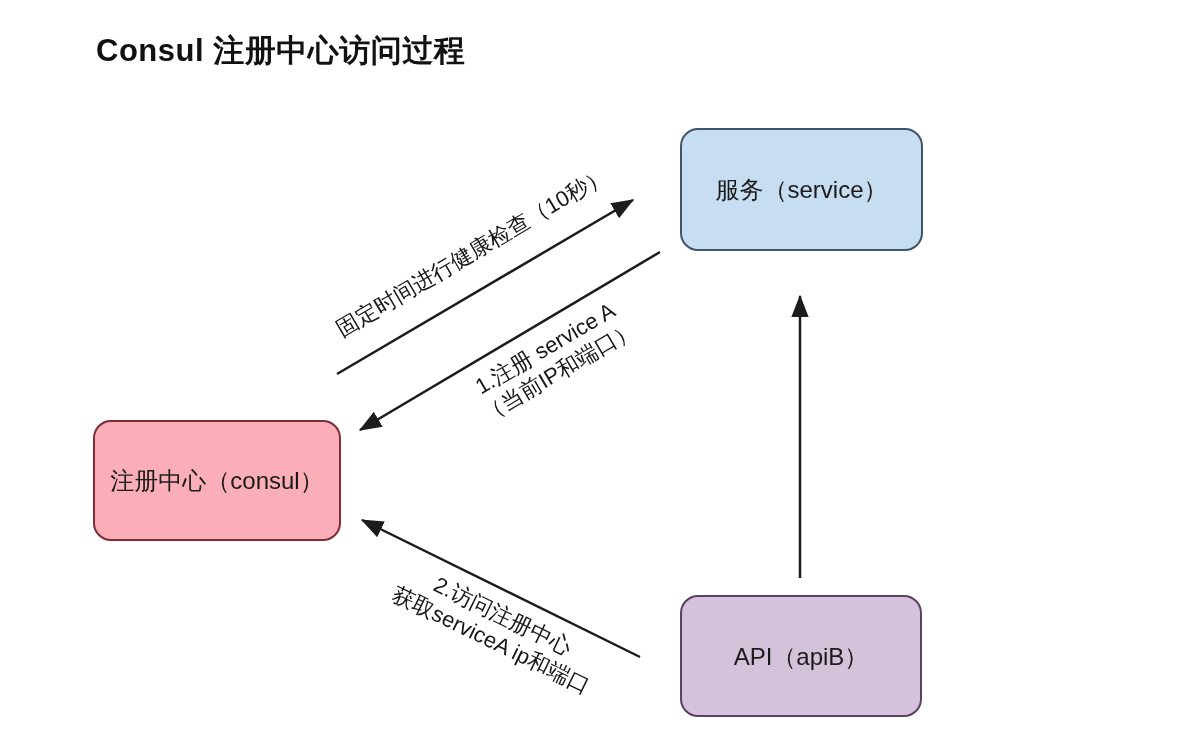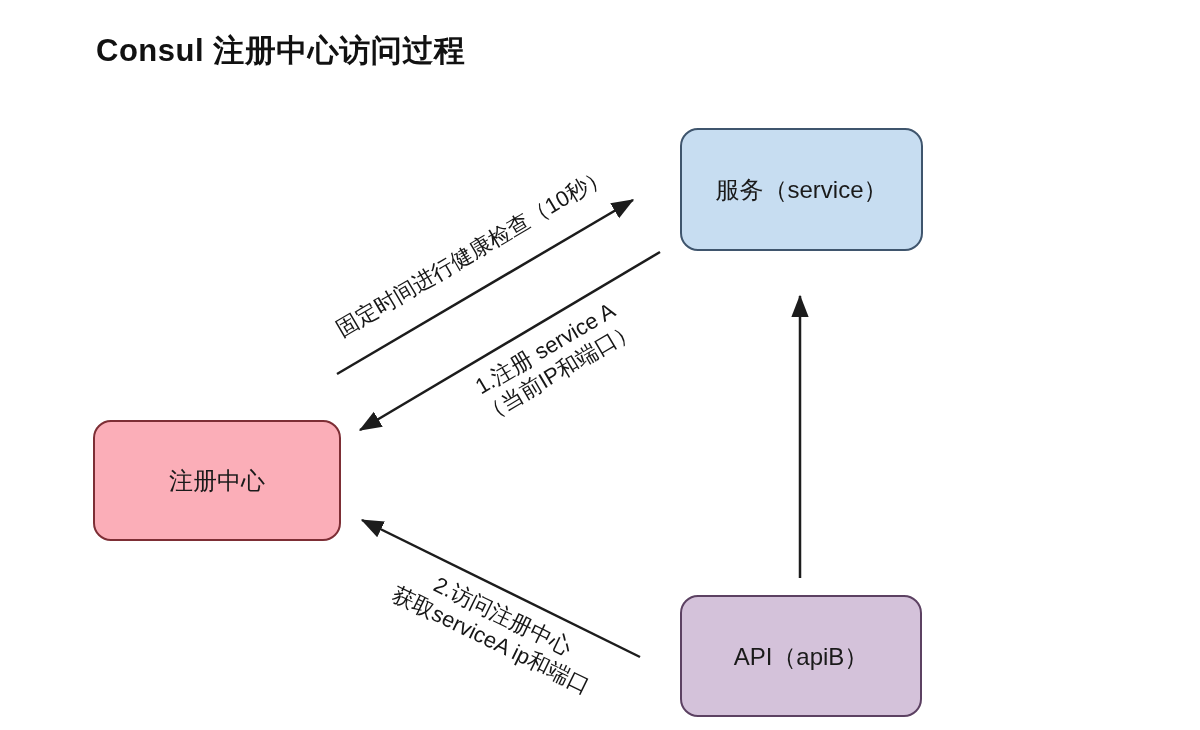--- a/index.html
+++ b/index.html
@@ -87,20 +87,21 @@
     <line x1="800" y1="578" x2="800" y2="296" marker-end="url(#ah)"></line>
   </svg>
 
   <div class="node node-service" style="background-color: rgb(199, 221, 241); border-color: rgb(63, 85, 109);">
     <span>服务</span>
     <span>（service）</span>
   </div>
 
   <div class="node node-registry" style="background-color: rgb(251, 174, 184); border-color: rgb(125, 46, 53);">
     <span>注册中心</span>
+    <span>（consul）</span>
   </div>
 
   <div class="node node-api" style="background-color: rgb(212, 194, 218); border-color: rgb(92, 65, 98);">
     <span>API</span>
     <span>（apiB）</span>
   </div>
 
   <div class="edge-label health">
     <div>固定时间进行健康检查（10秒）</div>
   </div>

